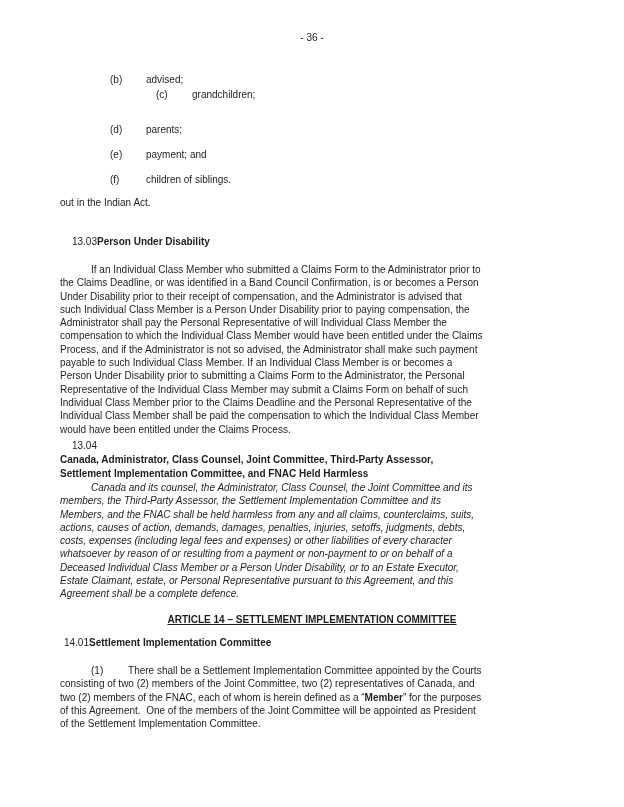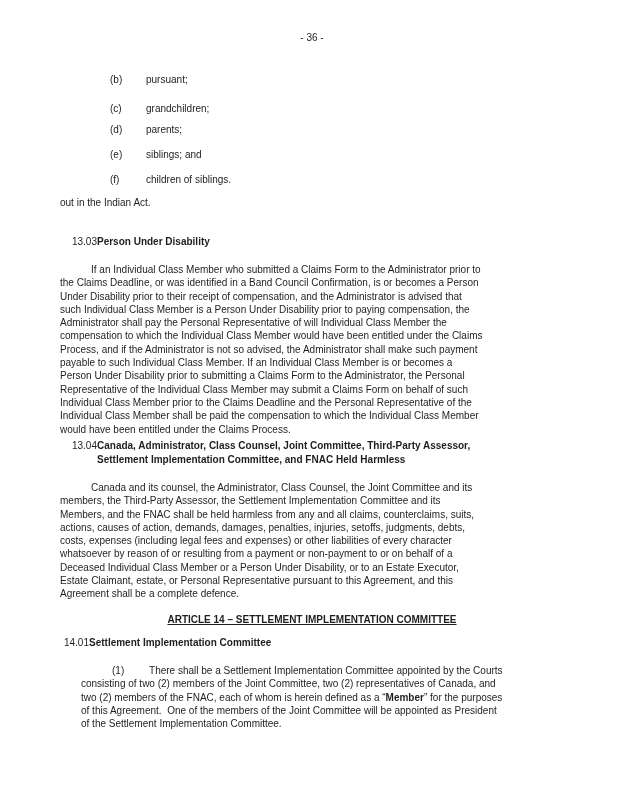--- a/index.html
+++ b/index.html
@@ -36,30 +36,30 @@
 </head>
 <body>
 
 <div class="page">
 
   <div class="abs center" style="top:31px;">
     <span class="line">- 36 -</span>
   </div>
 
   <div class="list-item" style="top:73px;">
-    <span class="list-marker">(b)</span><span class="line">pursuant;</span>
+    <span class="list-marker">(b)</span><span class="line">advised;</span>
   </div>
-  <div class="list-item" style="top:102px;">
+  <div class="list-item" style="top:88px;margin-left:46px;">
     <span class="list-marker">(c)</span><span class="line">grandchildren;</span>
   </div>
   <div class="list-item" style="top:123px;">
     <span class="list-marker">(d)</span><span class="line">parents;</span>
   </div>
   <div class="list-item" style="top:148px;">
-    <span class="list-marker">(e)</span><span class="line">siblings; and</span>
+    <span class="list-marker">(e)</span><span class="line">payment; and</span>
   </div>
   <div class="list-item" style="top:173px;">
     <span class="list-marker">(f)</span><span class="line">children of siblings.</span>
   </div>
 
   <div class="abs" style="top:196px; left:60px;">
     <div class="line">out in the Indian Act.</div>
   </div>
 
   <div class="abs sec-head" style="top:235px; left:60px;">
@@ -76,50 +76,50 @@
     <div class="line">compensation to which the Individual Class Member would have been entitled under the Claims</div>
     <div class="line">Process, and if the Administrator is not so advised, the Administrator shall make such payment</div>
     <div class="line">payable to such Individual Class Member. If an Individual Class Member is or becomes a</div>
     <div class="line">Person Under Disability prior to submitting a Claims Form to the Administrator, the Personal</div>
     <div class="line">Representative of the Individual Class Member may submit a Claims Form on behalf of such</div>
     <div class="line">Individual Class Member prior to the Claims Deadline and the Personal Representative of the</div>
     <div class="line">Individual Class Member shall be paid the compensation to which the Individual Class Member</div>
     <div class="line">would have been entitled under the Claims Process.</div>
   </div>
 
-  <div class="abs sec-head" style="top:439px; left:60px;">
+  <div class="abs sec-head" style="top:439px; left:60px;flex-direction:column;">
     <span class="sec-num line h2line">13.04</span>
     <span class="title">
       <span class="line h2line" style="display:block;">Canada, Administrator, Class Counsel, Joint Committee, Third-Party Assessor,</span>
       <span class="line h2line" style="display:block;">Settlement Implementation Committee, and FNAC Held Harmless</span>
     </span>
   </div>
 
-  <div class="abs" style="top:481px; left:60px;">
+  <div class="abs" style="top:481px; left:60px;font-style:italic;">
     <div class="line indent">Canada and its counsel, the Administrator, Class Counsel, the Joint Committee and its</div>
     <div class="line">members, the Third-Party Assessor, the Settlement Implementation Committee and its</div>
     <div class="line">Members, and the FNAC shall be held harmless from any and all claims, counterclaims, suits,</div>
     <div class="line">actions, causes of action, demands, damages, penalties, injuries, setoffs, judgments, debts,</div>
     <div class="line">costs, expenses (including legal fees and expenses) or other liabilities of every character</div>
     <div class="line">whatsoever by reason of or resulting from a payment or non-payment to or on behalf of a</div>
     <div class="line">Deceased Individual Class Member or a Person Under Disability, or to an Estate Executor,</div>
     <div class="line">Estate Claimant, estate, or Personal Representative pursuant to this Agreement, and this</div>
     <div class="line">Agreement shall be a complete defence.</div>
   </div>
 
   <div class="abs center" style="top:613px;">
     <span class="line article-heading">ARTICLE 14 – SETTLEMENT IMPLEMENTATION COMMITTEE</span>
   </div>
 
   <div class="abs sec-head" style="top:636px; left:52px;">
     <span class="sec-num line">14.01</span>
     <span class="title line">Settlement Implementation Committee</span>
   </div>
 
-  <div class="abs" style="top:664px; left:60px;margin-left:21px;">
+  <div class="abs" style="top:664px; left:60px;">
     <div class="line indent">(1)         There shall be a Settlement Implementation Committee appointed by the Courts</div>
     <div class="line">consisting of two (2) members of the Joint Committee, two (2) representatives of Canada, and</div>
     <div class="line"><span>two (2) members of the FNAC, each of whom is herein defined as a “</span><span class="b">Member</span><span>” for the purposes</span></div>
     <div class="line">of this Agreement.  One of the members of the Joint Committee will be appointed as President</div>
     <div class="line">of the Settlement Implementation Committee.</div>
   </div>
 
 </div>
 
 </body></html>

